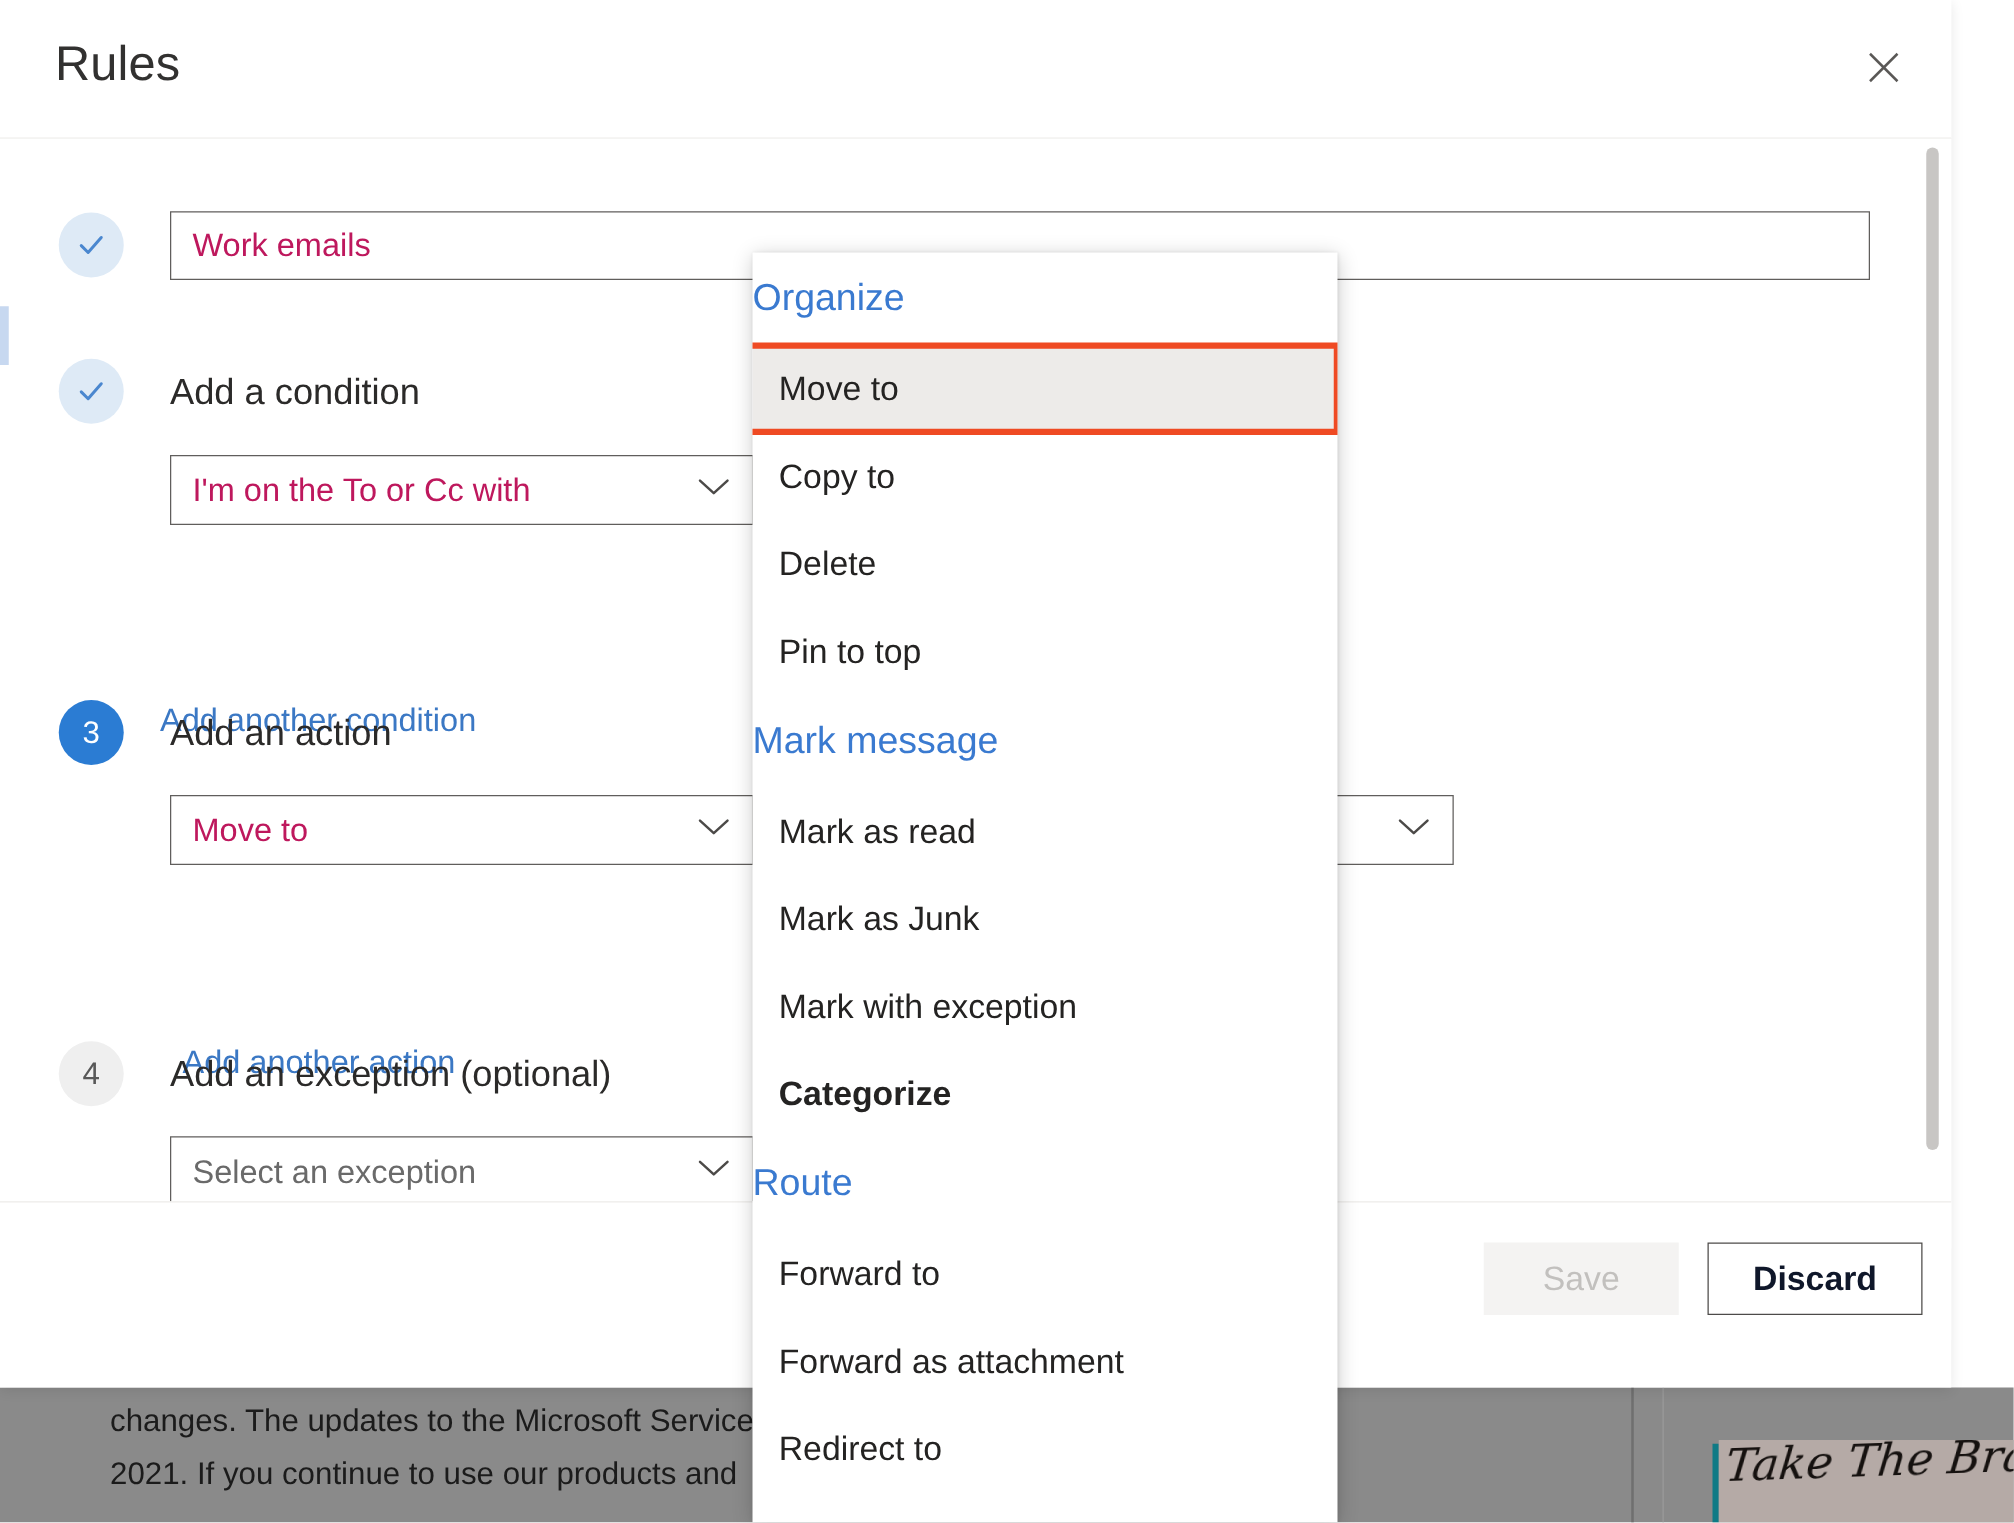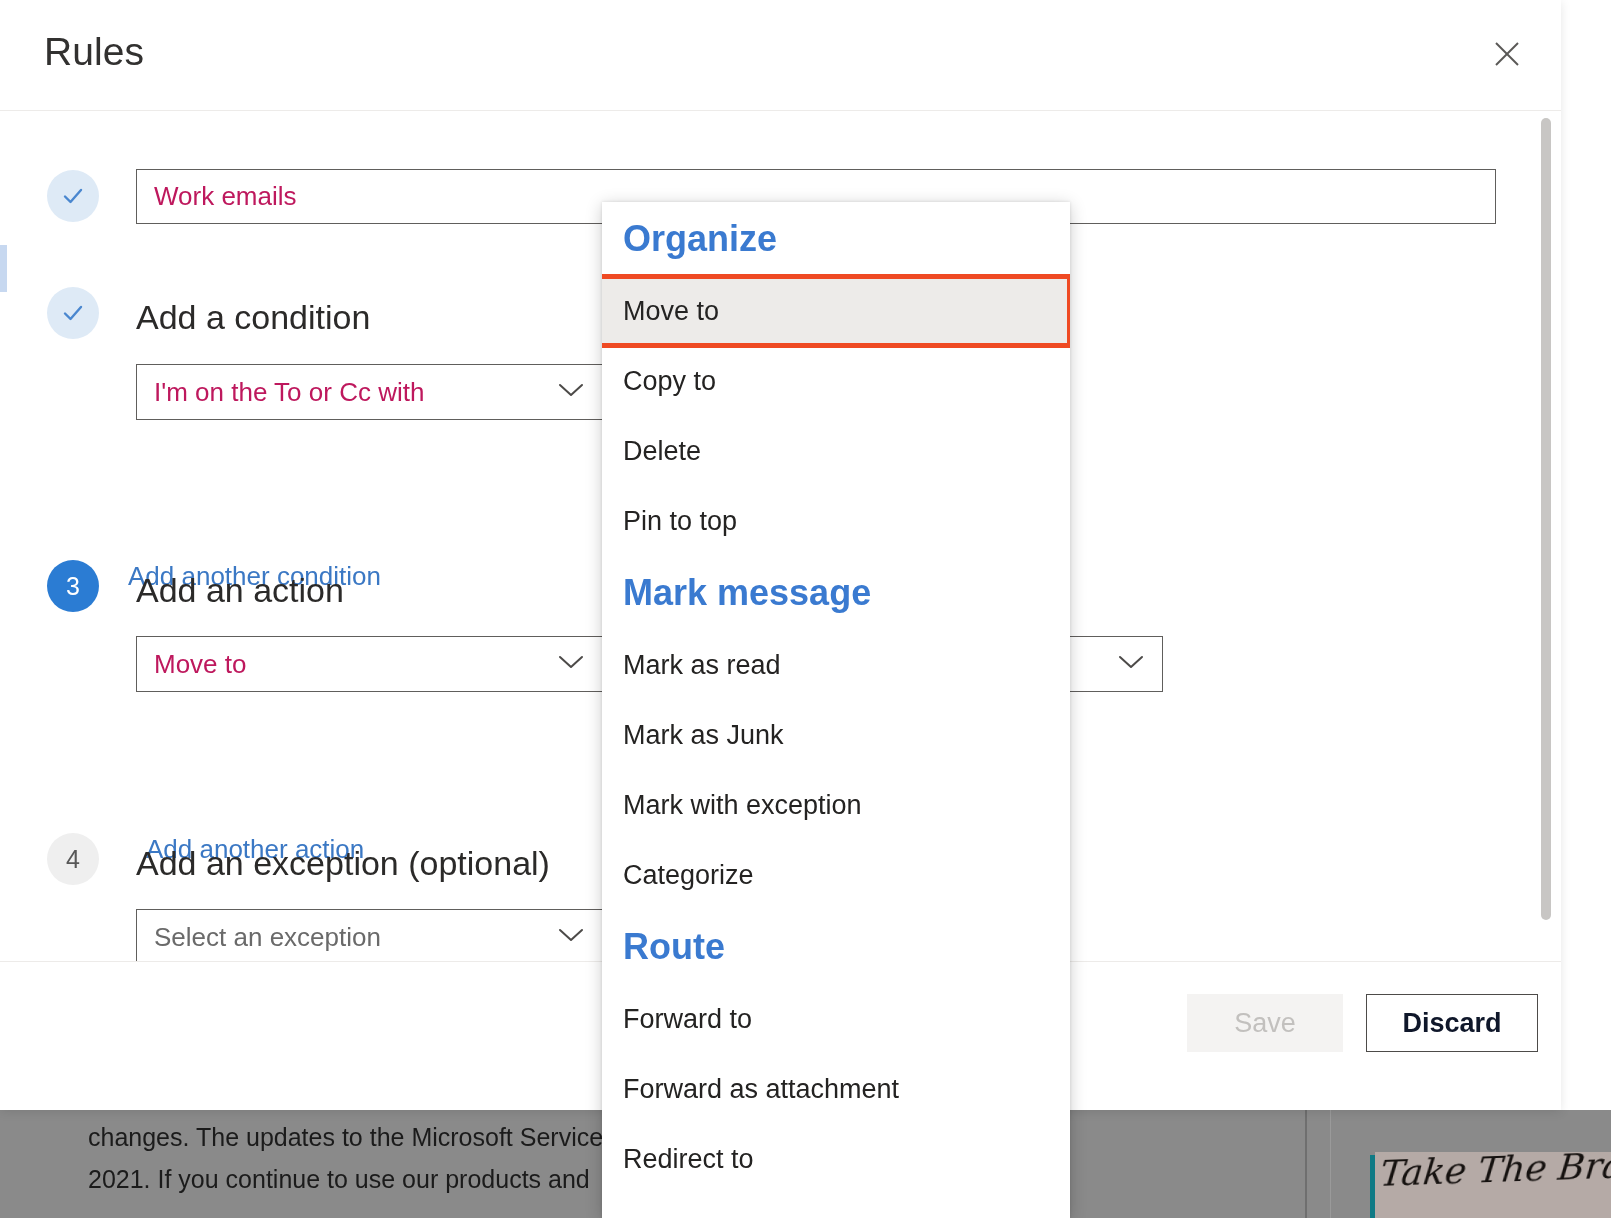--- a/index.html
+++ b/index.html
@@ -168,21 +168,21 @@
   .step-badge.active {
     background: #2b7cd3;
     color: #ffffff;
   }
   .step-badge.pending {
     background: #efefef;
     color: #585858;
   }
   .step-label {
     position: absolute;
-    font-size: 34px;
+    font-size: 29px;
     color: #2b2a29;
     font-weight: 400;
   }
 
   .field-box {
     position: absolute;
     box-sizing: border-box;
     border: 1px solid #605e5c;
     background: #ffffff;
     display: flex;
@@ -265,24 +265,23 @@
     left: 602px;
     top: 202px;
     width: 468px;
     height: 1016px;
     background: #ffffff;
     box-shadow: 0 3px 16px rgba(0,0,0,0.20), 0 0 3px rgba(0,0,0,0.12);
     z-index: 20;
     overflow: hidden;
   }
   .menu-group-header {
-    font-size: 36px;
+    font-size: 30px;
     color: #3a7ad0;
-    font-weight: bold;
-    padding-left: 21px;
+    font-weight: normal;
     display: flex;
     align-items: center;
     box-sizing: border-box;
   }
   .menu-item {
     font-size: 27px;
     color: #242322;
     padding-left: 21px;
     display: flex;
     align-items: center;
@@ -417,20 +416,20 @@
   <div id="menu-content">
       <div class="menu-group-header" style="position: absolute; left: 0px; top: 0px; width: 468px; height: 74px;">Organize</div>
       <div class="menu-item selected" style="position: absolute; left: 0px; top: 74px; width: 468px; height: 70px;">Move to</div>
       <div class="menu-item" style="position: absolute; left: 0px; top: 144px; width: 468px; height: 70px;">Copy to</div>
       <div class="menu-item" style="position: absolute; left: 0px; top: 214px; width: 468px; height: 70px;">Delete</div>
       <div class="menu-item" style="position: absolute; left: 0px; top: 284px; width: 468px; height: 70px;">Pin to top</div>
       <div class="menu-group-header" style="position: absolute; left: 0px; top: 354px; width: 468px; height: 74px;">Mark message</div>
       <div class="menu-item" style="position: absolute; left: 0px; top: 428px; width: 432px; height: 70px;">Mark as read</div>
       <div class="menu-item" style="position: absolute; left: 0px; top: 498px; width: 468px; height: 70px;">Mark as Junk</div>
       <div class="menu-item" style="position: absolute; left: 0px; top: 568px; width: 468px; height: 70px;">Mark with exception</div>
-      <div class="menu-item" style="position: absolute; left: 0px; top: 638px; width: 468px; height: 70px;">Categorize</div>
+      <div class="menu-item" style="position: absolute; left: 0px; top: 638px; width: 468px; height: 70px; font-weight: bold;">Categorize</div>
       <div class="menu-group-header" style="position: absolute; left: 0px; top: 708px; width: 468px; height: 74px;">Route</div>
       <div class="menu-item" style="position: absolute; left: 0px; top: 782px; width: 468px; height: 70px;">Forward to</div>
       <div class="menu-item" style="position: absolute; left: 0px; top: 852px; width: 468px; height: 70px;">Forward as attachment</div>
       <div class="menu-item" style="position: absolute; left: 0px; top: 922px; width: 468px; height: 70px;">Redirect to</div>
     </div>
   <div id="menu-highlight-box" style="top: 72px; height: 74px; border-color: rgb(239, 74, 35);"></div>
 </div>
 
 </body></html>

